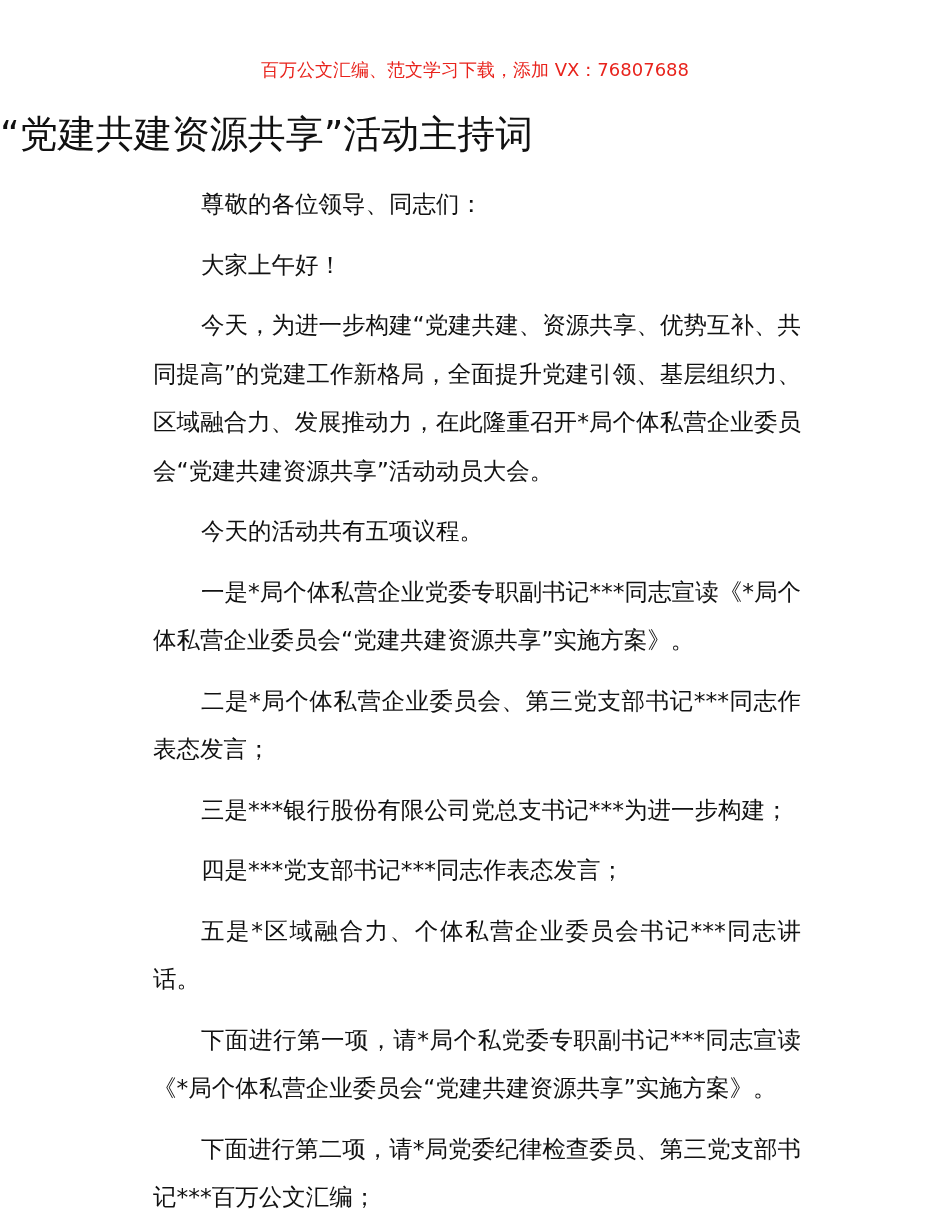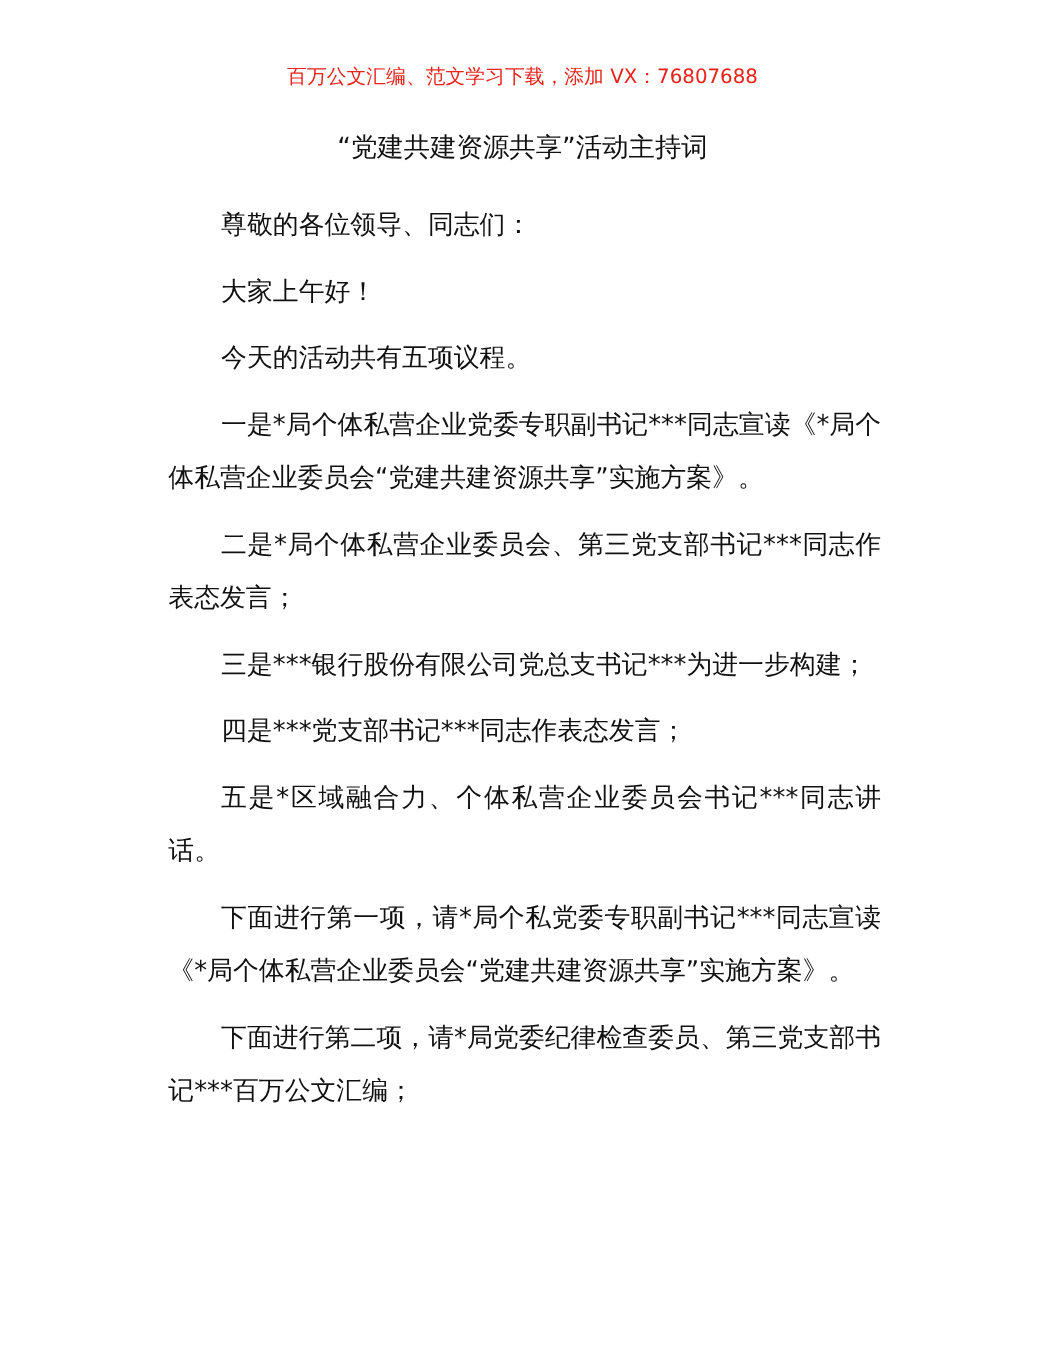--- a/index.html
+++ b/index.html
@@ -32,22 +32,21 @@
     font-size: 18px;
     line-height: 28px;
     color: #e8231c;
     letter-spacing: 0px;
   }
   .doc-title {
     position: absolute;
     top: 112px;
     left: 0;
     width: 950px;
-    text-align: center;
-    font-size: 24px;
+    font-size: 38px;
     line-height: 44px;
     color: #111111;
   }
   .body-text {
     position: absolute;
     top: 168px;
     left: 141px;
     width: 672px;
     font-size: 23.5px;
     line-height: 48.5px;
@@ -62,20 +61,21 @@
 </style>
 </head>
 <body>
 
 <div class="page">
   <div class="header-banner">百万公文汇编、范文学习下载，添加 VX：76807688</div>
   <div class="doc-title">“党建共建资源共享”活动主持词</div>
   <div class="body-text">
     <p>尊敬的各位领导、同志们：</p>
     <p>大家上午好！</p>
+    <p>今天，为进一步构建“党建共建、资源共享、优势互补、共同提高”的党建工作新格局，全面提升党建引领、基层组织力、区域融合力、发展推动力，在此隆重召开*局个体私营企业委员会“党建共建资源共享”活动动员大会。</p>
     <p>今天的活动共有五项议程。</p>
     <p>一是*局个体私营企业党委专职副书记***同志宣读《*局个体私营企业委员会“党建共建资源共享”实施方案》。</p>
     <p>二是*局个体私营企业委员会、第三党支部书记***同志作表态发言；</p>
     <p>三是***银行股份有限公司党总支书记***为进一步构建；</p>
     <p>四是***党支部书记***同志作表态发言；</p>
     <p>五是*区域融合力、个体私营企业委员会书记***同志讲话。</p>
     <p>下面进行第一项，请*局个私党委专职副书记***同志宣读《*局个体私营企业委员会“党建共建资源共享”实施方案》。</p>
     <p>下面进行第二项，请*局党委纪律检查委员、第三党支部书记***百万公文汇编；</p>
   </div>
 </div>

